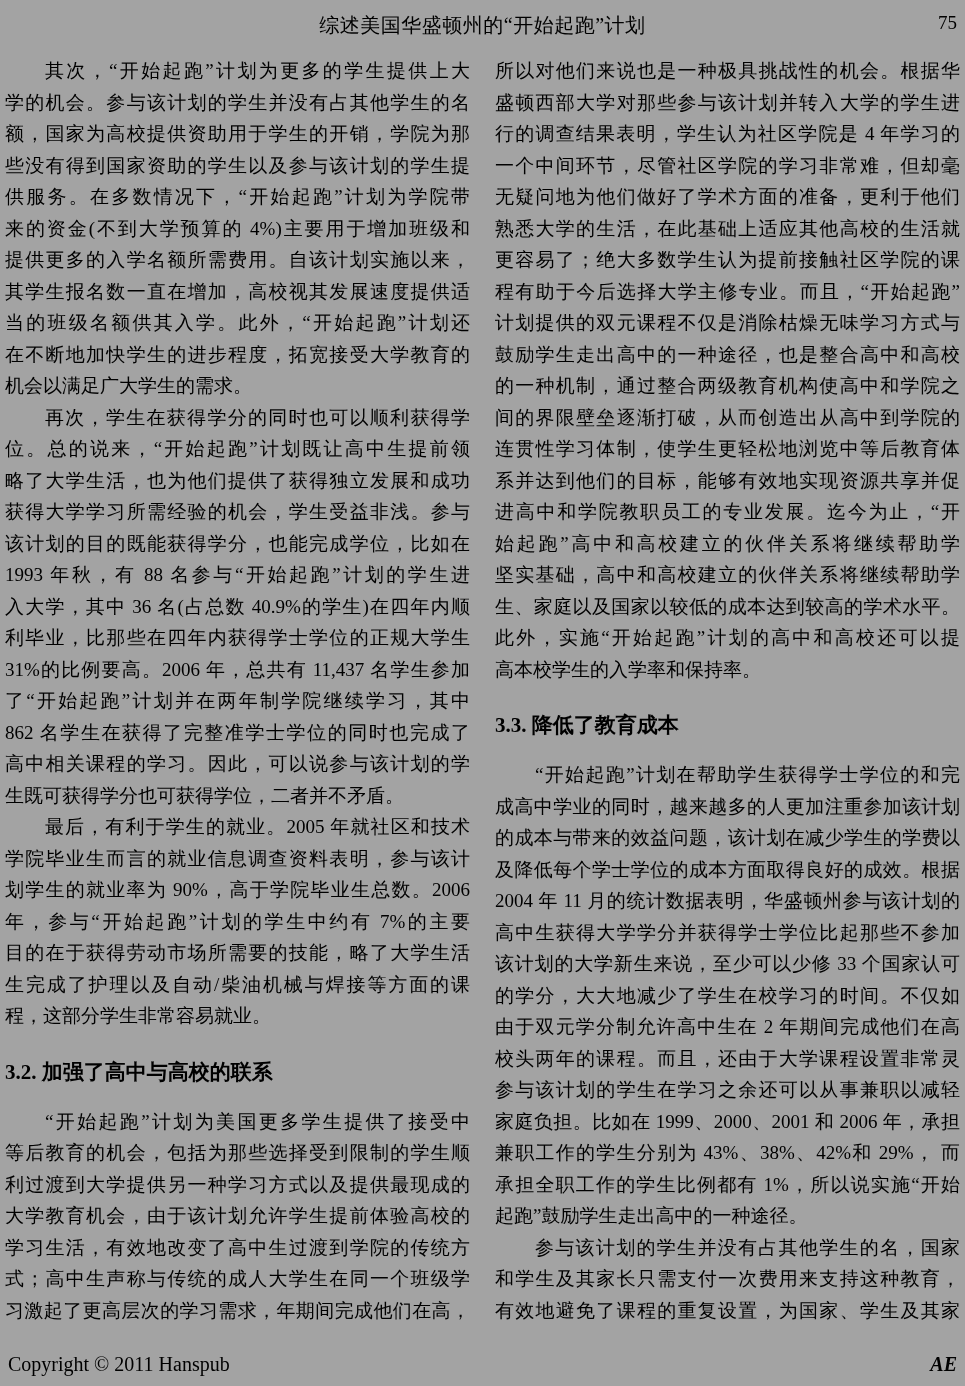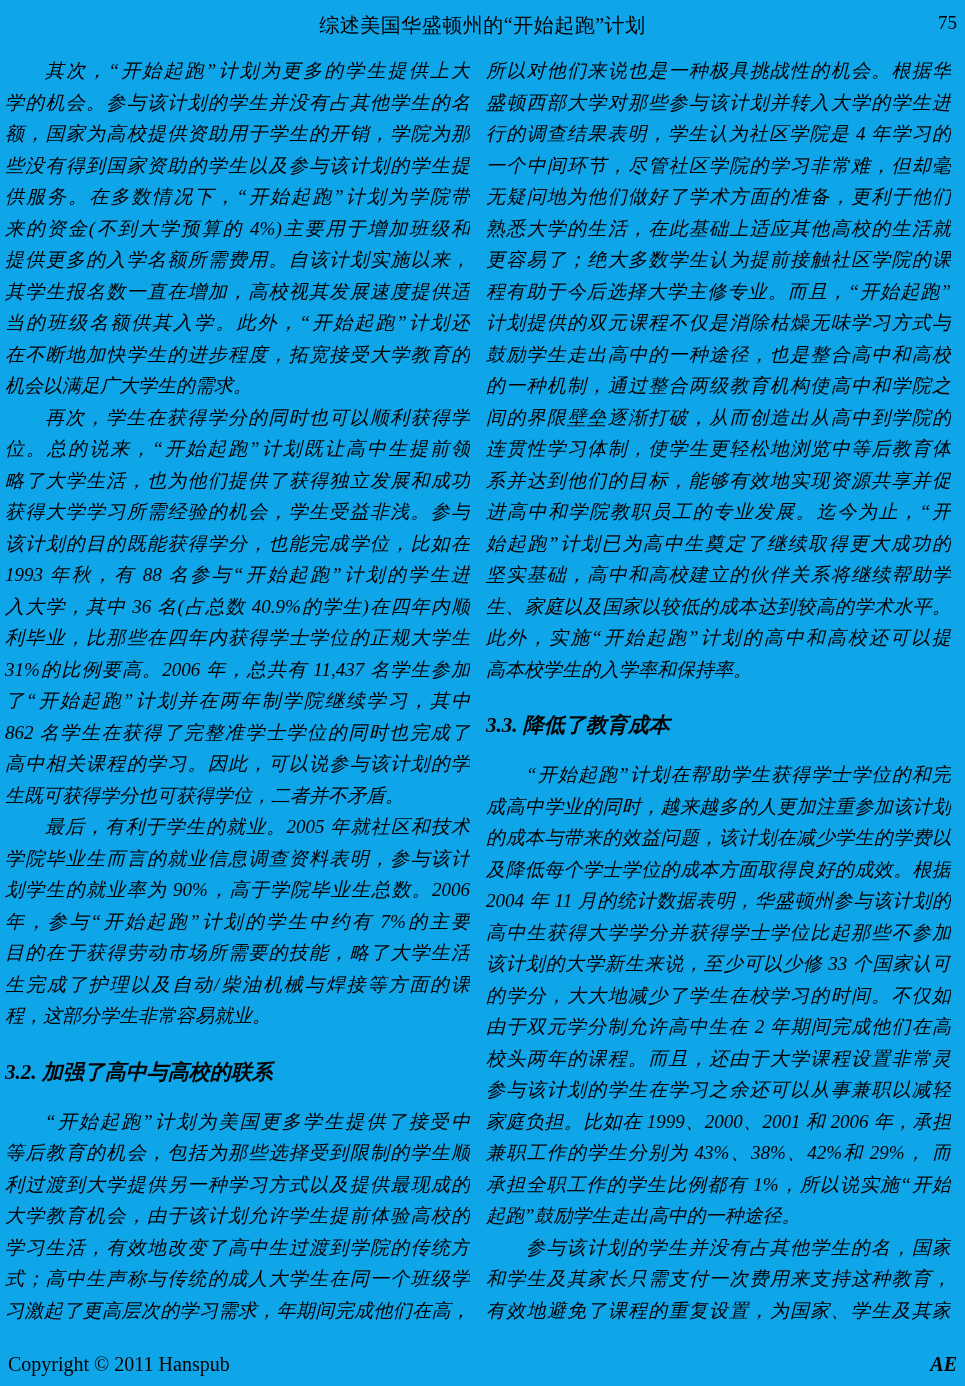--- a/index.html
+++ b/index.html
@@ -1,29 +1,29 @@
 <!DOCTYPE html>
 <html><head>
 <meta charset="utf-8">
 <style>
   * { margin: 0; padding: 0; box-sizing: border-box; }
   html, body { background: #ffffff; }
   .page {
     width: 965px; height: 1386px; position: relative;
-    background: #0ea5e9; color: #000;
+    background: #a3a3a3; color: #000;
     font-family: "Liberation Serif", "DejaVu Serif", serif;
     overflow: hidden;
   }
   .header { position: relative; height: 55px; padding-top: 12px; }
   .header-title {
     text-align: center; font-size: 20px; line-height: 26px;
     letter-spacing: 0.5px;
   }
   .page-num { position: absolute; right: 8px; top: 12px; font-size: 19px; }
-  .columns { display: flex; gap: 16px; padding: 0 5px; font-style: italic; }
+  .columns { display: flex; gap: 25px; padding: 0 5px; }
   .col { width: 465px; }
   .para { font-size: 19px; line-height: 31.5px; }
   .line {
     text-align: justify; text-align-last: justify;
     max-height: 31.5px; overflow: hidden;
   }
   .line.last { text-align-last: left; }
   .line.indent { text-indent: 40px; }
   .heading { margin: 26px 0 20px 0; font-size: 21px; font-weight: bold; line-height: 28px; }
   .h-num { font-family: "Liberation Serif", "DejaVu Serif", serif; }
@@ -104,21 +104,21 @@
           <div class="line">熟悉大学的生活，在此基础上适应其他高校的生活就</div>
           <div class="line">更容易了；绝大多数学生认为提前接触社区学院的课</div>
           <div class="line">程有助于今后选择大学主修专业。而且，“开始起跑”</div>
           <div class="line">计划提供的双元课程不仅是消除枯燥无味学习方式与</div>
           <div class="line">鼓励学生走出高中的一种途径，也是整合高中和高校</div>
           <div class="line">的一种机制，通过整合两级教育机构使高中和学院之</div>
           <div class="line">间的界限壁垒逐渐打破，从而创造出从高中到学院的</div>
           <div class="line">连贯性学习体制，使学生更轻松地浏览中等后教育体</div>
           <div class="line">系并达到他们的目标，能够有效地实现资源共享并促</div>
           <div class="line">进高中和学院教职员工的专业发展。迄今为止，“开</div>
-          <div class="line">始起跑”计划已为高中生奠定了继续取得更大成功的</div>
+          <div class="line">始起跑”高中和高校建立的伙伴关系将继续帮助学</div>
           <div class="line">坚实基础，高中和高校建立的伙伴关系将继续帮助学</div>
           <div class="line">生、家庭以及国家以较低的成本达到较高的学术水平。</div>
           <div class="line">此外，实施“开始起跑”计划的高中和高校还可以提</div>
           <div class="line last">高本校学生的入学率和保持率。</div>
         </div>
         <div class="heading"><span class="h-num">3.3. </span><span class="h-text">降低了教育成本</span></div>
         <div class="para">
           <div class="line indent">“开始起跑”计划在帮助学生获得学士学位的和完</div>
           <div class="line">成高中学业的同时，越来越多的人更加注重参加该计划</div>
           <div class="line">的成本与带来的效益问题，该计划在减少学生的学费以</div>

